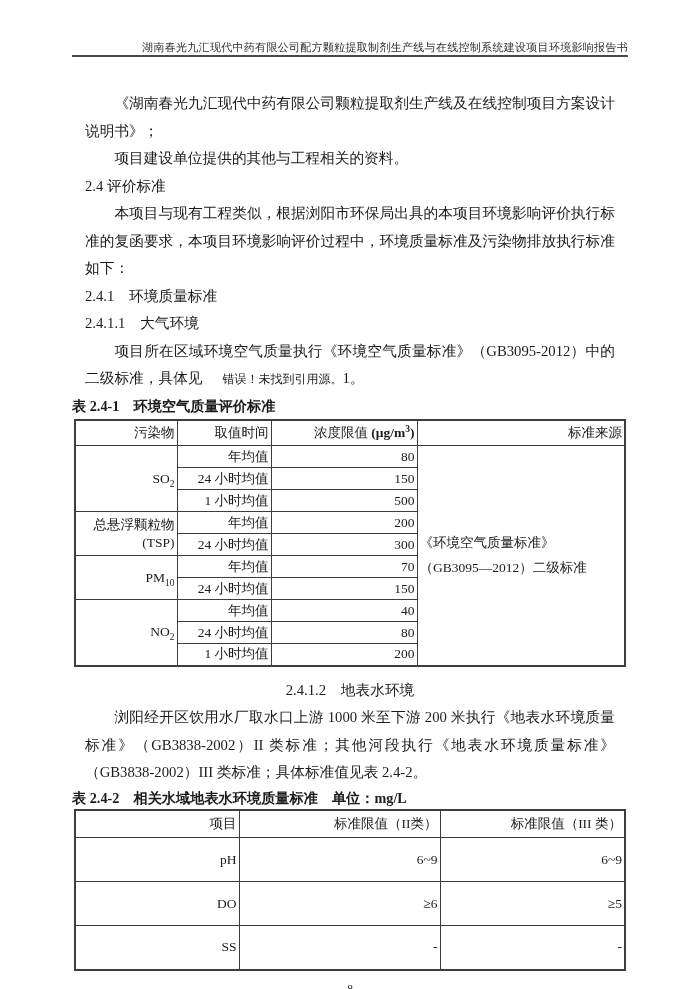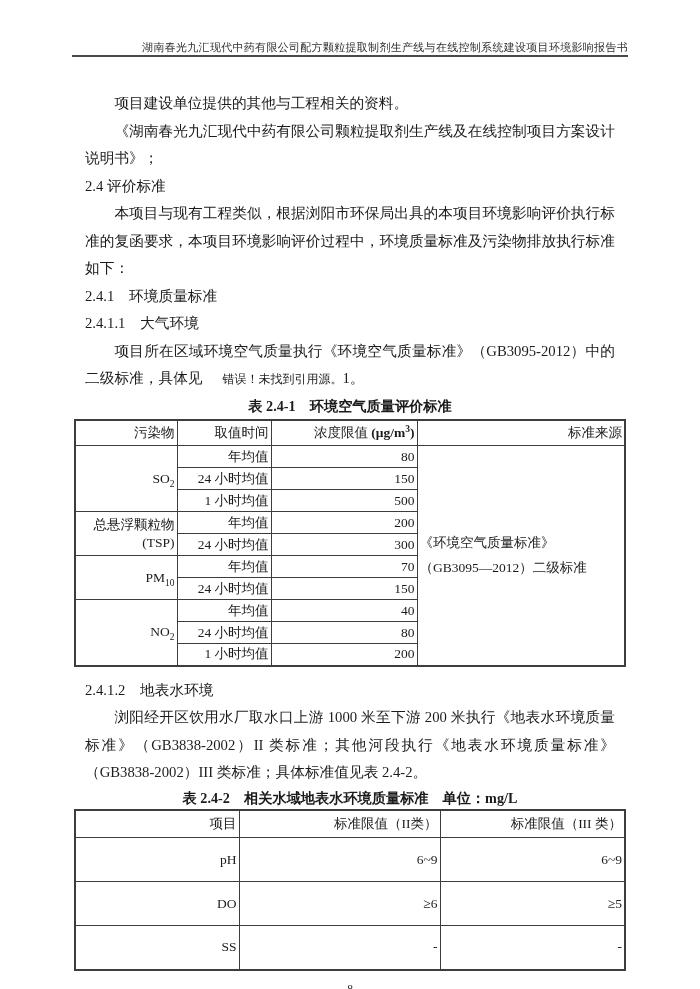--- a/index.html
+++ b/index.html
@@ -40,21 +40,21 @@
     font-weight: 400;
     line-height: 27.5px;
   }
   .err-bold {
     font-weight: 400;
     font-family: "Liberation Sans", "DejaVu Sans", sans-serif;
     font-size: 12px;
     margin-left: 20px;
   }
   .table-caption {
-    text-align: center;
+    text-align: left;
     font-weight: 700;
     font-size: 14.2px;
     line-height: 25px;
     margin: 0;
   }
   .table-caption .cap-unit { margin-left: 14px; font-weight: 700; }
   table {
     border-collapse: collapse;
     width: 550px;
     margin: 0 auto;
@@ -75,42 +75,42 @@
   .t1 .source-cell {
     text-align: left;
     line-height: 25px;
   }
   .unit-bold { font-weight: 700; }
   sub { font-size: 9.5px; line-height: 0; }
   sup { font-size: 9.5px; line-height: 0; font-weight: 700; }
   .caption-2 { line-height: 22px; }
   .t2 th { height: 28px; margin-left: 16px; }
   .t2 td { height: 44px; }
-  .sect-gap { margin-top: 10px; }
+  .sect-gap { margin-top: 10px; text-align: center; }
   .footer-pagenum {
     text-align: center;
     font-size: 11.5px;
     line-height: 14px;
     margin-top: 11px;
     color: #2a2a2a;
   }
 </style>
 </head>
 <body>
 
 <div class="page">
 
   <div class="doc-header">
     <span class="hdr-title">湖南春光九汇现代中药有限公司配方颗粒提取制剂生产线与在线控制系统建设项目环境影响报告书</span>
   </div>
 
   <div class="main">
 
+    <p class="body-text">《湖南春光九汇现代中药有限公司颗粒提取剂生产线及在线控制项目方案设计说明书》；</p>
     <p class="body-text">项目建设单位提供的其他与工程相关的资料。</p>
-    <p class="body-text">《湖南春光九汇现代中药有限公司颗粒提取剂生产线及在线控制项目方案设计说明书》；</p>
 
     <p class="heading">2.4 评价标准</p>
     <p class="body-text">本项目与现有工程类似，根据浏阳市环保局出具的本项目环境影响评价执行标准的复函要求，本项目环境影响评价过程中，环境质量标准及污染物排放执行标准如下：</p>
 
     <p class="heading">2.4.1　环境质量标准</p>
     <p class="heading">2.4.1.1　大气环境</p>
 
     <p class="body-text"><span>项目所在区域环境空气质量执行《环境空气质量标准》（GB3095-2012）中的二级标准，具体见</span><span class="err-bold">错误！未找到引用源。</span><span>1。</span></p>
 
     <p class="table-caption">表 2.4-1　环境空气质量评价标准</p>

